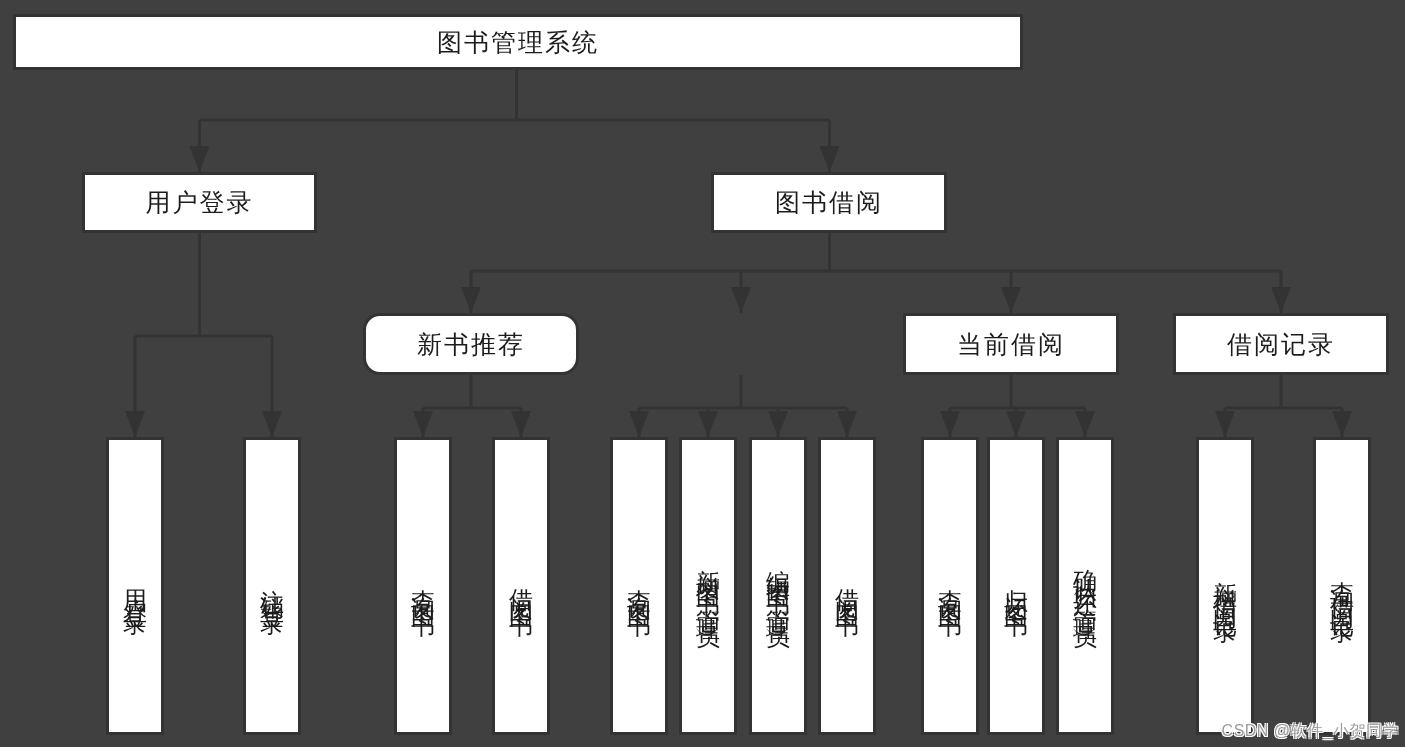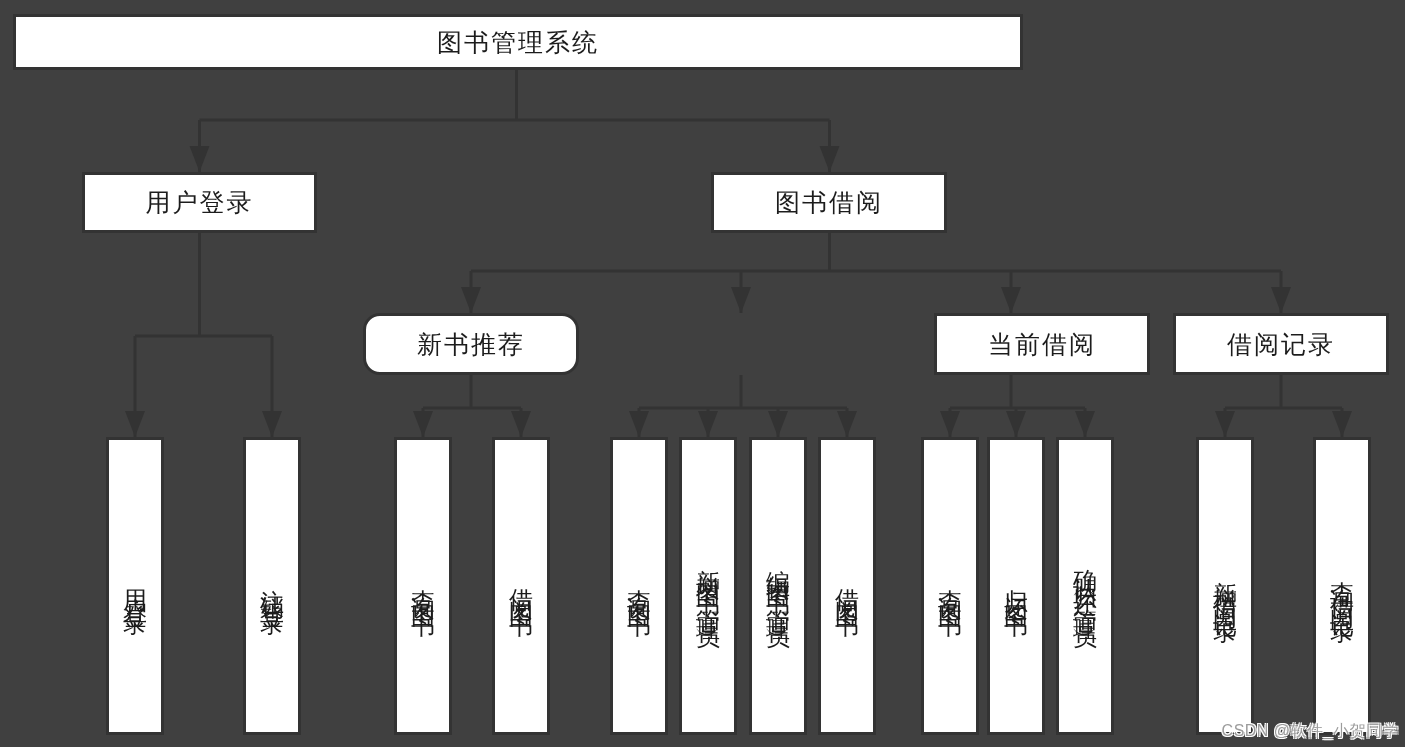--- a/index.html
+++ b/index.html
@@ -24,21 +24,21 @@
     letter-spacing:2px;
     white-space:nowrap;
     color:#1c1c1c;
   }
   .root{left:13px;top:14px;width:1010px;height:56px;}
   .n2a{left:82px;top:172px;width:235px;height:61px;}
   .n2b{left:711px;top:172px;width:236px;height:61px;}
   .n3{top:313px;width:216px;height:62px;}
   .n3a{left:363px;border-radius:17px;}
   .n3b{left:633px;}
-  .n3c{left:934px;}
+  .n3c{left:903px;}
   .n3d{left:1173px;}
   .leaf{top:437px;width:58px;height:298px;}
   .vlabel{
     writing-mode:vertical-rl;
     text-orientation:mixed;
     font-size:24px;
     letter-spacing:8px;
     line-height:1;
     color:#1c1c1c;
     white-space:nowrap;

